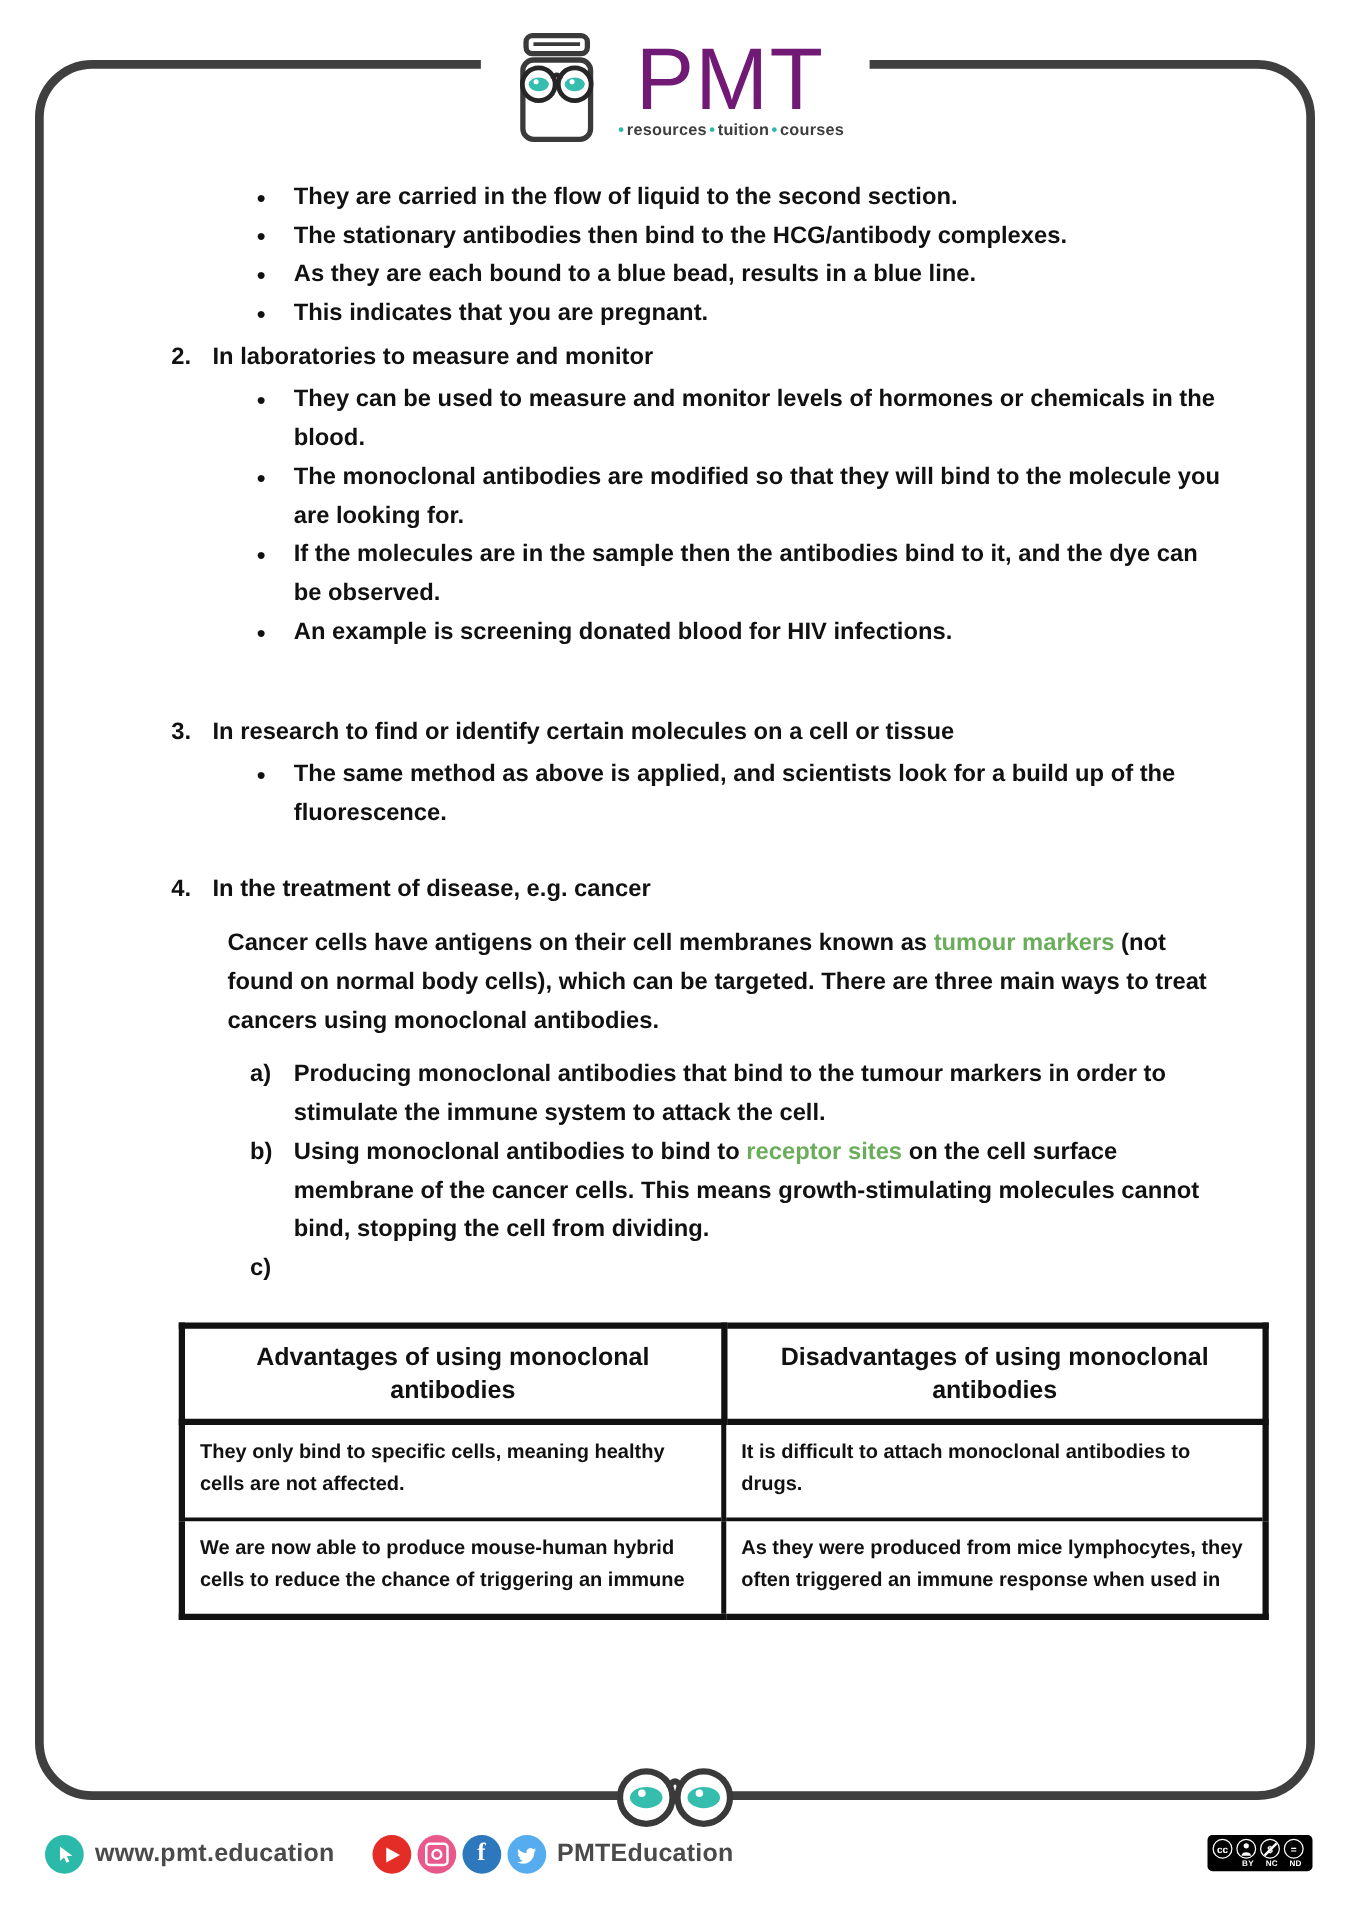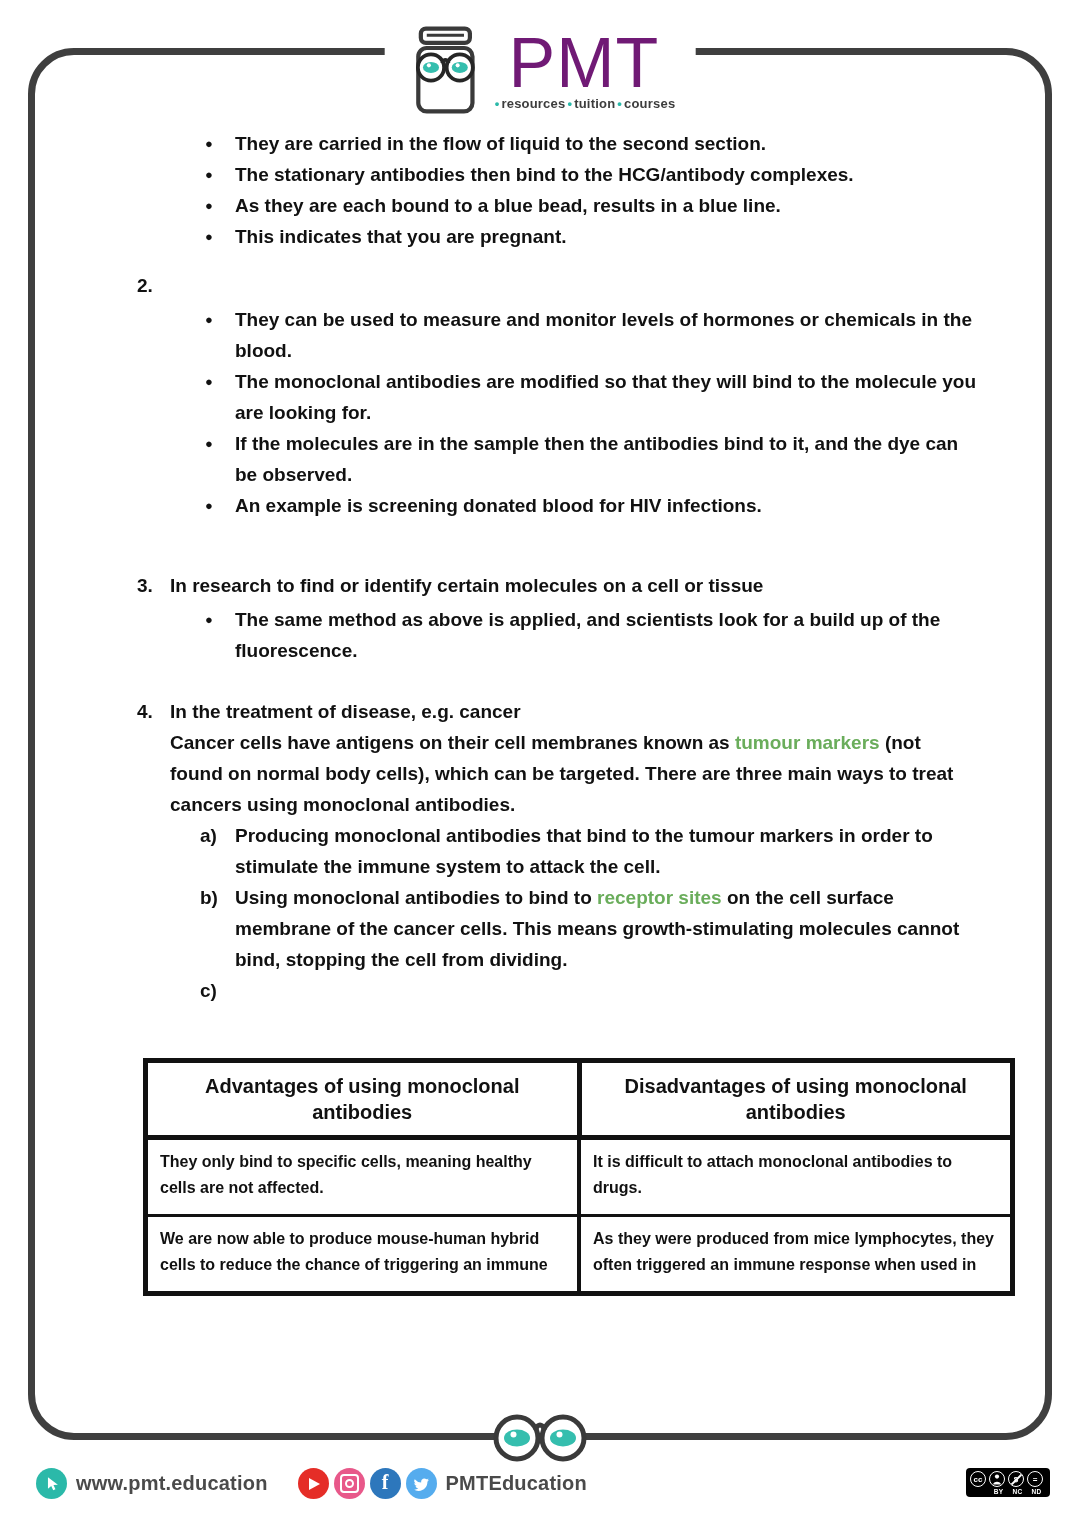--- a/index.html
+++ b/index.html
@@ -25,21 +25,21 @@
   
   .txtblk{font-size:19px;font-weight:bold;line-height:31px;}
   .sec{position:absolute;left:0;right:0;}
   .sec-head{display:flex;padding-left:137px;}
   .sec-num{width:33px;flex:0 0 auto;}
   ul.blist{list-style:none;margin:3px 0 0 0;padding:0;}
   ul.blist li{position:relative;padding-left:235px;width:745px;box-sizing:content-box;}
   ul.blist li::before{
     content:"\25CF";position:absolute;left:205px;top:0;font-size:13px;line-height:31px;color:#111;
   }
-  .para{margin:0;padding-left:170px;width:806px;}
+  .para{margin:12px;padding-left:170px;width:806px;}
   .letd{margin-top:0;}
   .letd .lrow{display:flex;padding-left:200px;}
   .lab{width:35px;flex:0 0 auto;}
   .ltxt{width:745px;}
   .hl{color:#6aad5b;}
   
   table.tbl{
     position:absolute;left:103px;top:1058px;width:872px;
     border-collapse:collapse;table-layout:fixed;margin-left:40px;
   }
@@ -111,31 +111,32 @@
   </svg>
   <div class="logo-right">
     <div class="brand">PMT</div>
     <div class="tagline">
       <span class="dot">•</span><span>resources</span><span class="dot">•</span><span>tuition</span><span class="dot">•</span><span>courses</span>
     </div>
   </div>
 </header>
 
 <section class="sec txtblk" style="top:124px;">
-  <ul class="blist" style="margin-top:4px;">
+  <ul class="blist" style="margin-top:18px;">
     <li>They are carried in the flow of liquid to the second section.</li>
     <li>The stationary antibodies then bind to the HCG/antibody complexes.</li>
     <li>As they are each bound to a blue bead, results in a blue line.</li>
     <li>This indicates that you are pregnant.</li>
   </ul>
 </section>
 
 <section class="sec txtblk" style="top:270px;">
   <div class="sec-head">
     <span class="sec-num">2.</span>
+    <span>In laboratories to measure and monitor</span>
   </div>
   <ul class="blist">
     <li>They can be used to measure and monitor levels of hormones or chemicals in the blood.</li>
     <li>The monoclonal antibodies are modified so that they will bind to the molecule you are looking for.</li>
     <li>If the molecules are in the sample then the antibodies bind to it, and the dye can be observed.</li>
     <li>An example is screening donated blood for HIV infections.</li>
   </ul>
 </section>
 
 <section class="sec txtblk" style="top:570px;">

